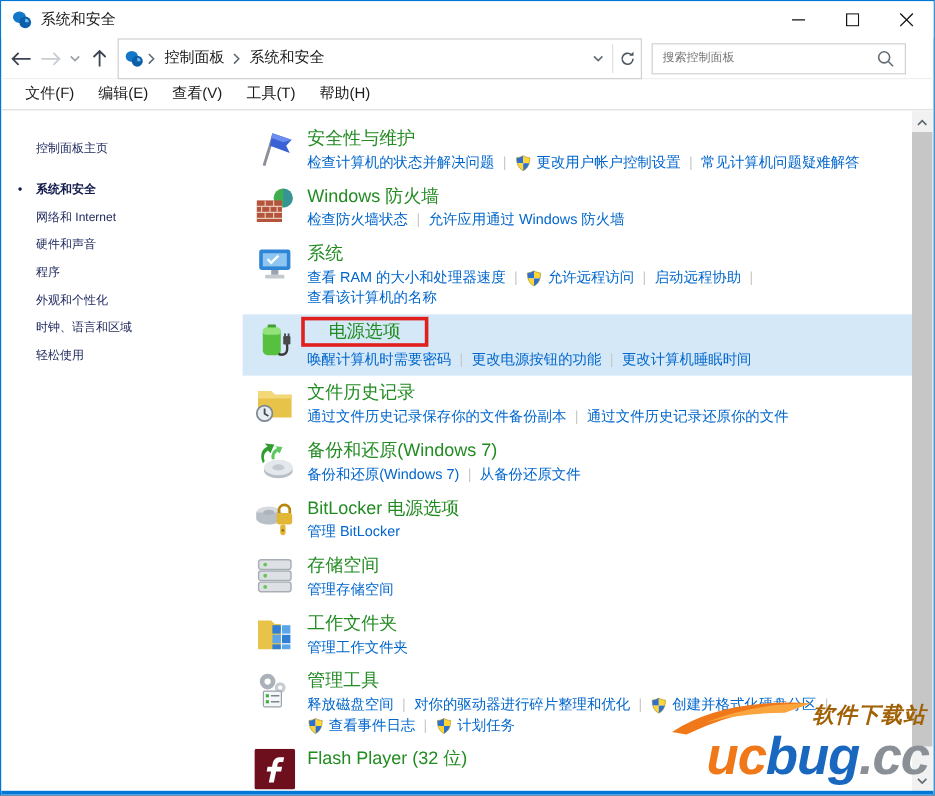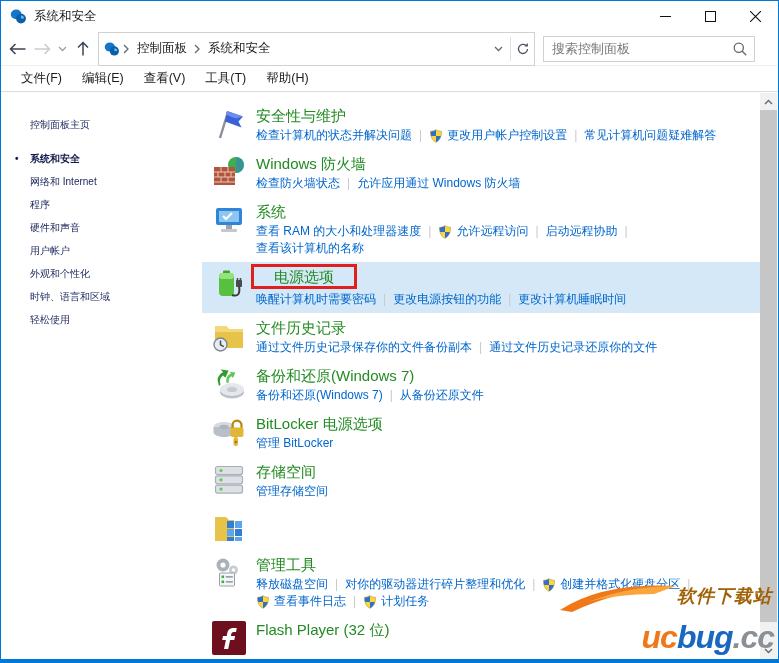--- a/index.html
+++ b/index.html
@@ -19,21 +19,21 @@
   .toolbar { height:34px; display:flex; align-items:center; padding:0 9px 0 4px; border-bottom:1px solid #f0f0f0; }
   .nav-btn { width:25px; height:26px; display:flex; align-items:center; justify-content:center; }
   .nav-btn.small { width:15px; }
   .addressbar { flex:0 0 auto; width:437px; height:34px; margin-left:3px; border:1px solid #d1d1d1; display:flex; align-items:center; background:#fff; }
   .addr-crumbs { flex:1 1 auto; display:flex; align-items:center; padding-left:5px; overflow:hidden; white-space:nowrap; }
   .addr-crumbs .crumb { font-size:12.5px; padding:0 4px; }
   .crumb-chev { width:9px; height:10px; margin:0 2px; flex:0 0 auto; }
   .addr-btn { width:23px; height:24px; display:flex; align-items:center; justify-content:center; flex:0 0 auto; }
   .addr-sep { width:1px; height:24px; background:#e0e0e0; }
   .searchbox { flex:0 0 auto; width:212px; height:26px; margin-left:8px; border:1px solid #d1d1d1; display:flex; align-items:center; background:#fff; }
-  .searchbox input { flex:1 1 auto; border:0; outline:none; font-size:13px; padding-left:8px; font-family:inherit; color:#1a1a1a; background:transparent; }
+  .searchbox input { flex:1 1 auto; border:0; outline:none; font-size:10px; padding-left:8px; font-family:inherit; color:#1a1a1a; background:transparent; }
   .searchbox input::placeholder { color:#777; }
   .searchbox .mag { width:16px; height:16px; margin:0 8px 0 4px; flex:0 0 auto; }
   
   .menubar { height:26px; display:flex; align-items:center; padding-left:10px; border-bottom:1px solid #dcdcdc; }
   .menu-item { font-size:12.5px; padding:0 10px; color:#1a1a1a; }
   
   .content { position:absolute; top:92px; bottom:3px; left:1px; right:1px; display:flex; background:#fff; }
   .sidebar { flex:0 0 200px; padding:20px 0 0 28px; }
   .side-item { position:relative; font-size:10px; color:#202a5e; line-height:23px; cursor:default; }
   .side-item.home { margin-bottom:11px; }
@@ -54,21 +54,21 @@
   
   .scrollbar { flex:0 0 17px; position:relative; background:#f1f1f1; }
   .sb-arrow { position:absolute; left:0; width:17px; height:17px; display:flex; align-items:center; justify-content:center; background:#f1f1f1; }
   .sb-arrow.up { top:0; } .sb-arrow.down { bottom:0; }
   .sb-thumb { position:absolute; left:0; top:17px; width:17px; height:512px; background:#c6c6c6; }
   
   .bottom-edge { position:absolute; left:0; right:0; bottom:0; height:3px; background:#0078d7; }
   
   .watermark { position:absolute; right:4px; bottom:2px; width:222px; height:80px; pointer-events:none; }
   .wm-site { position:absolute; top:4px; right:2px; font-size:18px; font-weight:bold; font-style:italic; color:#a16207; letter-spacing:1px; }
-  .wm-logo { position:absolute; bottom:4px; right:0; font-size:32px; font-weight:bold; font-style:italic; letter-spacing:-1px; white-space:nowrap; }
+  .wm-logo { position:absolute; bottom:4px; right:0; font-size:44px; font-weight:bold; font-style:italic; letter-spacing:-1px; white-space:nowrap; }
   .wm-swoosh { position:absolute; left:6px; top:0; width:120px; height:34px; }
 </style>
 </head>
 <body>
 
 <div class="window">
 
   <div class="titlebar">
     <span class="app-icon">
       <svg viewBox="0 0 17 17" width="17" height="17">
@@ -166,23 +166,22 @@
       <span class="menu-item">查看(V)</span>
       <span class="menu-item">工具(T)</span>
       <span class="menu-item">帮助(H)</span>
     </div>
 
   <div class="content">
     <div class="sidebar">
         <div class="side-item home">控制面板主页</div>
         <div class="side-item active">系统和安全</div>
         <div class="side-item">网络和 Internet</div>
+        <div class="side-item">硬件和声音</div>
         <div class="side-item">程序</div>
-        <div class="side-item">硬件和声音</div>
-        <div class="side-item">用户帐户</div>
         <div class="side-item">外观和个性化</div>
         <div class="side-item">时钟、语言和区域</div>
         <div class="side-item">轻松使用</div>
       </div>
     <div class="main">
         <div class="section">
     <span class="sec-icon"><svg viewBox="0 0 34 34" width="34" height="34">
               <line x1="8" y1="31" x2="16" y2="5" stroke="#8a8f98" stroke-width="2.4"></line>
               <path d="M15 4 L31 9.5 L26.5 14.5 L29.5 20.5 L13 14.5 Z" fill="#3a62d6"></path>
               <path d="M15 4 L31 9.5 L24 11.5 L13.8 7.8 Z" fill="#6b8df0"></path>
@@ -407,20 +406,28 @@
               <path d="M3 6h11l3 3h5v21H3z" fill="#e8c34a"></path>
               <g>
                 <rect x="15" y="10" width="7" height="7" fill="#2f7fd6"></rect>
                 <rect x="23" y="10" width="7" height="7" fill="#5aa6e8"></rect>
                 <rect x="15" y="18" width="7" height="7" fill="#5aa6e8"></rect>
                 <rect x="23" y="18" width="7" height="7" fill="#2f7fd6"></rect>
                 <rect x="15" y="26" width="7" height="4" fill="#2f7fd6"></rect>
                 <rect x="23" y="26" width="7" height="4" fill="#5aa6e8"></rect>
               </g>
             </svg></span>
+    <div class="sec-body">
+      <span class="sec-title">工作文件夹</span>
+      <div class="sec-links">
+              <span class="lnk">
+                <span>管理工作文件夹</span>
+              </span>
+            </div>
+    </div>
   </div>
         <div class="section">
     <span class="sec-icon"><svg viewBox="0 0 34 34" width="34" height="34">
               <circle cx="11" cy="9" r="6.5" fill="#aab1b8"></circle>
               <circle cx="11" cy="9" r="2.6" fill="#fff"></circle>
               <circle cx="21.5" cy="14" r="4.5" fill="#c6ccd2"></circle>
               <circle cx="21.5" cy="14" r="1.8" fill="#fff"></circle>
               <rect x="7.5" y="17" width="15" height="13" rx="1" fill="#f4f6f8" stroke="#98a0a8"></rect>
               <rect x="9.5" y="19.5" width="2.6" height="2.6" fill="#3fae3f"></rect>
               <rect x="9.5" y="24.5" width="2.6" height="2.6" fill="#3fae3f"></rect>

